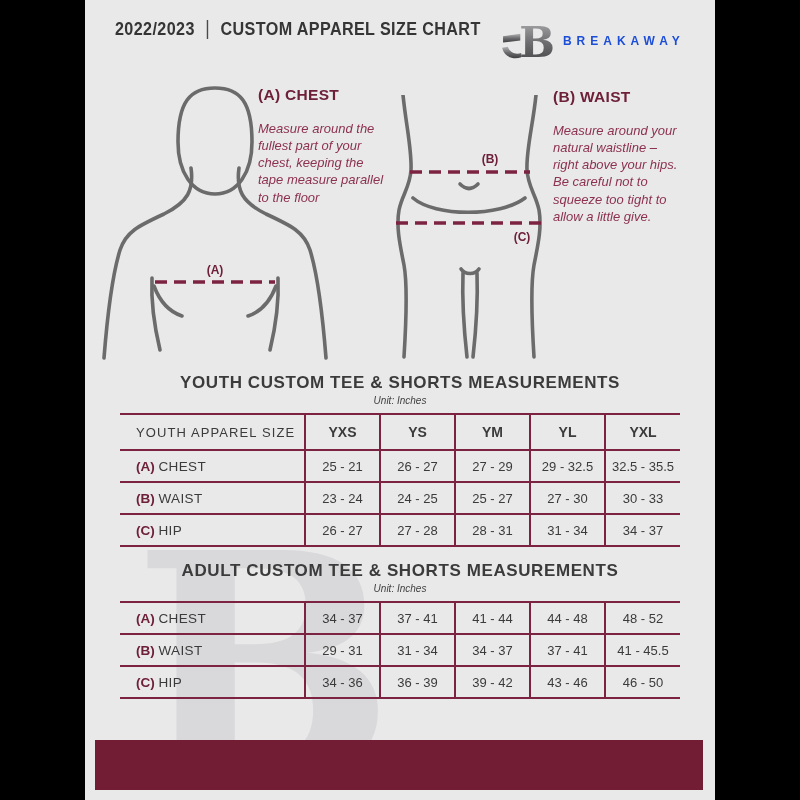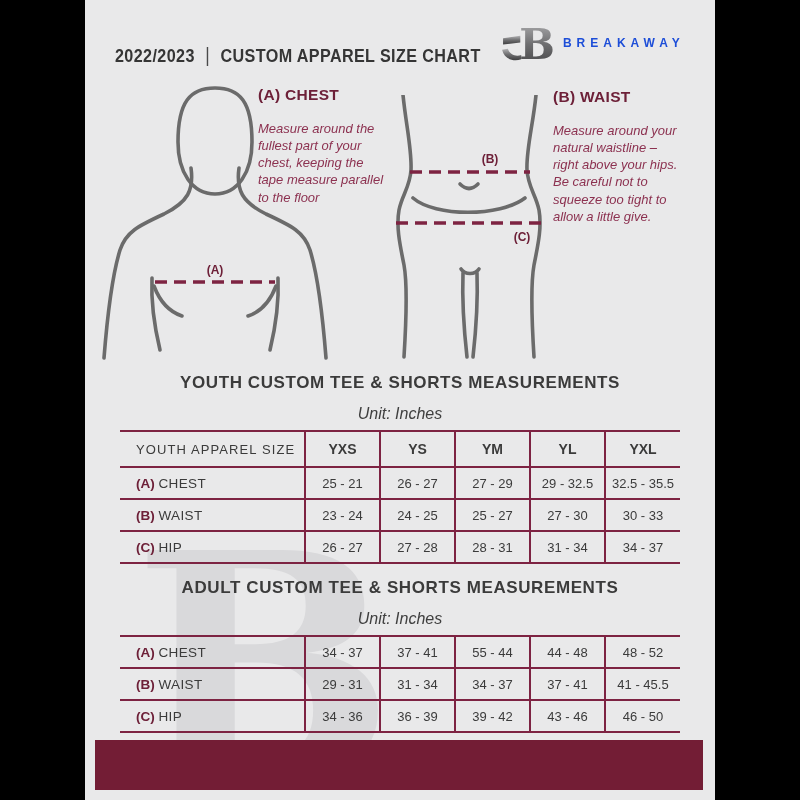--- a/index.html
+++ b/index.html
@@ -1,20 +1,20 @@
 <!DOCTYPE html>
 <html style="--canvas_bg: #000000; --page_bg: #E9E9EA; --accent: #7D2342; --accent_dark: #6D2038; --accent_light: #8C3150; --footer: #731D35; --text: #3B3B3B; --stroke: #6B6B6B; --watermark: #D9D9DB;"><head>
 <meta charset="utf-8">
 <style>
   html,body{margin:0;padding:0;}
   body{width:800px;height:800px;background:var(--canvas_bg,#000);font-family:"Liberation Sans",sans-serif;overflow:hidden;}
   .page{position:relative;width:630px;height:800px;margin-left:85px;background:var(--page_bg,#E9E9EA);overflow:hidden;}
 
   
-  .hdr-bar{display:flex;justify-content:space-between;align-items:flex-end;padding:18px 34px 0 30px;height:48px;position:relative;z-index:2;}
+  .hdr-bar{display:flex;justify-content:space-between;align-items:flex-start;padding:18px 34px 0 30px;height:48px;position:relative;z-index:2;}
   .hdr-title{display:flex;align-items:center;gap:11px;color:#353535;font-weight:700;font-size:17px;letter-spacing:.4px;transform:scale(.95,1.1);transform-origin:left center;white-space:nowrap;}
   .hdr-divider{font-weight:400;font-size:18px;color:#4a4a4a;}
   .brand{display:flex;align-items:center;gap:9px;}
   .brand-name{font-size:12px;font-weight:700;letter-spacing:5px;color:#1d4ed8;}
 
   
   .figures{position:relative;height:307px;z-index:2;}
   .fig{position:absolute;}
   .fig-torso{left:15px;top:14px;}
   .fig-hips{left:305px;top:29px;}
@@ -26,21 +26,21 @@
   .instr-a{left:173px;top:20px;width:172px;}
   .instr-b{left:468px;top:22px;width:158px;}
   .instr-c{left:468px;top:155px;width:158px;}
   .instr-h{font-size:15.5px;font-weight:700;color:var(--accent_dark,#6D2038);letter-spacing:.3px;margin-bottom:7px;}
   .instr-t{font-size:13px;font-style:italic;font-weight:500;color:var(--accent_light,#8C3150);line-height:1.32;white-space:pre-line;margin-top:16px;}
 
   
   .tbl-block{position:relative;z-index:2;}
   .tbl-block.adult{margin-top:14px;}
   .section-title{margin:0;text-align:center;font-size:17px;font-weight:700;letter-spacing:.6px;color:var(--text,#3B3B3B);}
-  .unit-line{margin-top:12px;text-align:center;font-size:16px;font-style:italic;font-weight:500;color:#3f3f3f;}
+  .unit-line{margin-top:2px;text-align:center;font-size:10px;font-style:italic;font-weight:500;color:#3f3f3f;}
   table.size-table{width:560px;margin:7px auto 0;border-collapse:collapse;table-layout:fixed;border-top:2px solid var(--accent,#7D2342);}
   table.size-table tr{border-bottom:2px solid var(--accent,#7D2342);}
   table.size-table td{border-left:2px solid var(--accent,#7D2342);text-align:center;color:var(--text,#3B3B3B);font-size:13px;height:30px;padding:0;overflow:hidden;}
   table.size-table td:first-child{border-left:none;text-align:left;padding-left:16px;}
   table.size-table tr.hdr td{height:34px;font-weight:700;font-size:14px;}
   table.size-table tr.hdr td:first-child{font-weight:400;font-size:13px;letter-spacing:1.1px;}
   .row-marker{color:var(--accent_dark,#6D2038);font-weight:700;font-size:13.5px;}
   .row-label{font-size:13.5px;letter-spacing:.4px;}
 
   
@@ -183,21 +183,21 @@
           <col>
           <col>
           <col>
           <col>
         </colgroup>
         <tbody>
           <tr>
             <td><span class="row-marker">(A)</span> <span class="row-label">CHEST</span></td>
             <td>34 - 37</td>
             <td>37 - 41</td>
-            <td>55 - 44</td>
+            <td>41 - 44</td>
             <td>44 - 48</td>
             <td>48 - 52</td>
           </tr>
           <tr>
             <td><span class="row-marker">(B)</span> <span class="row-label">WAIST</span></td>
             <td>29 - 31</td>
             <td>31 - 34</td>
             <td>34 - 37</td>
             <td>37 - 41</td>
             <td>41 - 45.5</td>

